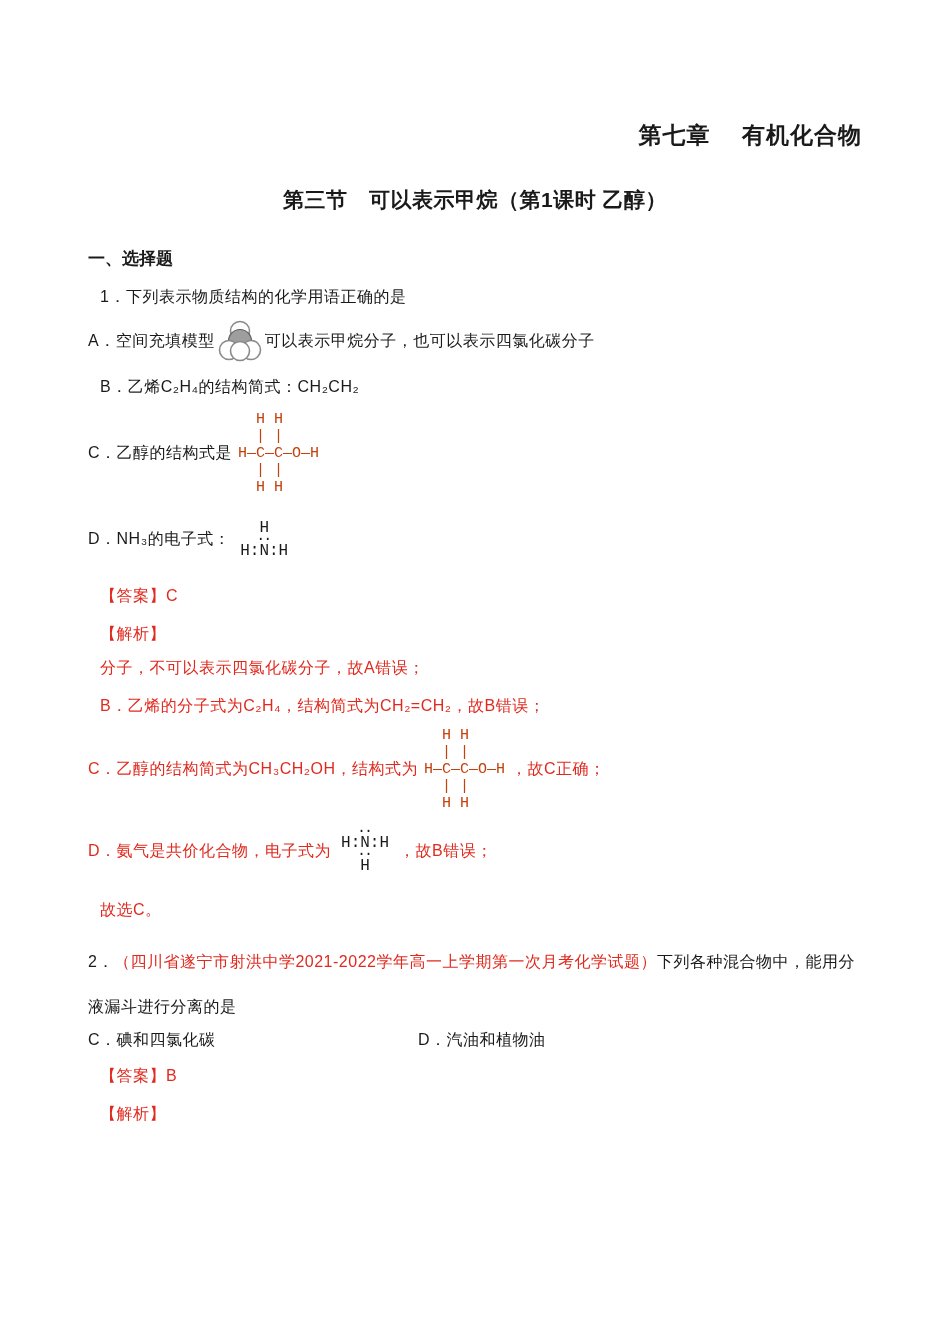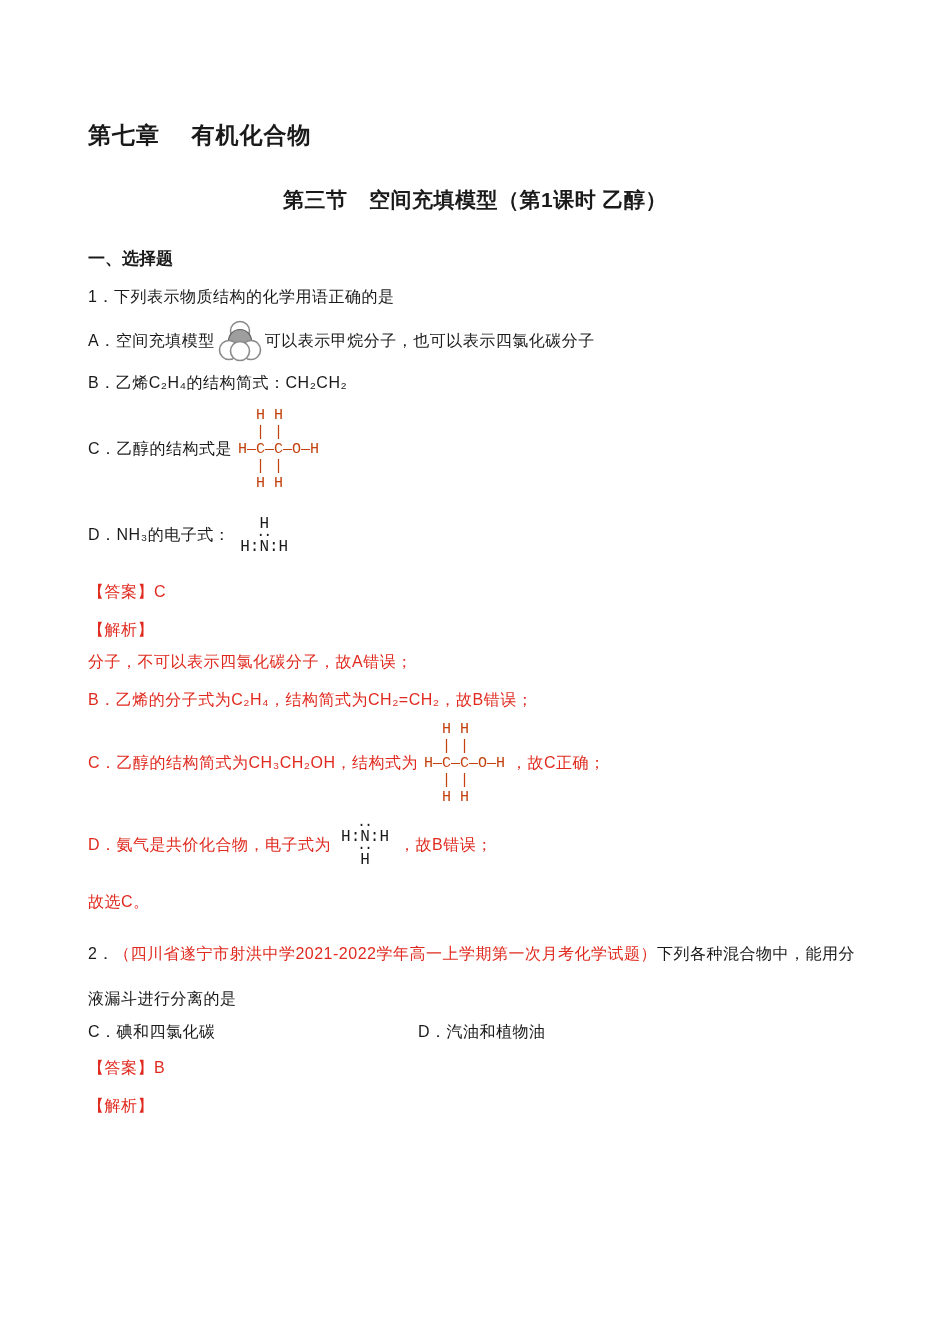--- a/index.html
+++ b/index.html
@@ -5,31 +5,31 @@
   html,body { margin:0; padding:0; background:#ffffff; }
   body {
     width:950px; height:1344px;
     font-family:"Liberation Sans","DejaVu Sans",sans-serif;
     color:#1a1a1a;
     overflow:hidden;
   }
   .page { padding:120px 88px 0 88px; box-sizing:border-box; }
 
   .chapter-title {
-    text-align:left; font-size:23px; font-weight:bold;
+    text-align:right; font-size:23px; font-weight:bold;
     line-height:30px; margin:0 0 36px 0; letter-spacing:1px;
   }
   .section-title {
     text-align:center; font-size:21px; font-weight:bold;
     line-height:28px; margin:0 0 34px 0; letter-spacing:0.5px;
   }
   .part-heading {
     font-size:17px; font-weight:bold; line-height:22px; margin:0 0 16px 0;
   }
-  .para { font-size:16px; line-height:22px; margin:0; letter-spacing:0.5px; }
+  .para { font-size:16px; line-height:22px; margin:12px; letter-spacing:0.5px; }
   .mb10 { margin-bottom:10px; } .mb8 { margin-bottom:8px; }
   .mb16 { margin-bottom:16px; } .mb14 { margin-bottom:14px; }
   .mb6  { margin-bottom:6px; }  .mb2  { margin-bottom:2px; }
   .mb18 { margin-bottom:18px; }
 
   .red { color:#e02a1f; }
 
   .inline-row { display:flex; align-items:center; font-size:16px; letter-spacing:0.5px; }
   .row-h46 { height:46px; } .row-h48 { height:48px; }
   .row-h95 { height:95px; } .row-h64 { height:64px; }
@@ -57,21 +57,21 @@
 
   .opt-2col { display:flex; font-size:16px; line-height:22px; letter-spacing:0.5px; }
   .opt-2col .col-left { width:330px; flex:0 0 330px; }
 </style>
 </head>
 <body>
 
 <div class="page">
 
   <h1 class="chapter-title">第七章　 有机化合物</h1>
-  <h2 class="section-title">第三节　空间充填模型（第1课时 乙醇）</h2>
+  <h2 class="section-title">第三节　可以表示甲烷（第1课时 乙醇）</h2>
 
   <div class="part-heading">一、选择题</div>
 
   <p class="para mb10">1．下列表示物质结构的化学用语正确的是</p>
 
   <div class="inline-row row-h46 mb8">
     <span>A．空间充填模型</span>
     <svg class="model-icon" width="46" height="42" viewBox="0 0 46 42">
       <circle cx="23" cy="11" r="9.5" fill="#ffffff" stroke="#8a8a8a" stroke-width="1.6"></circle>
       <circle cx="23" cy="21" r="11.5" fill="#9e9e9e" stroke="#5f5f5f" stroke-width="1.2"></circle>

